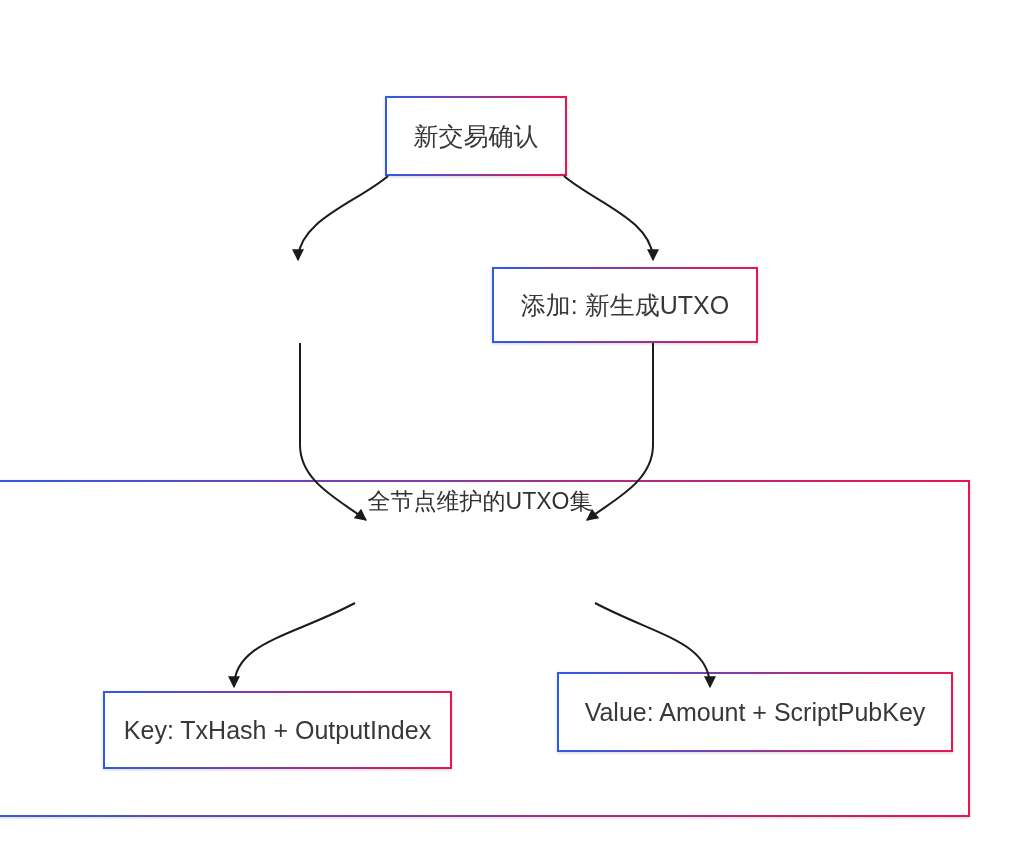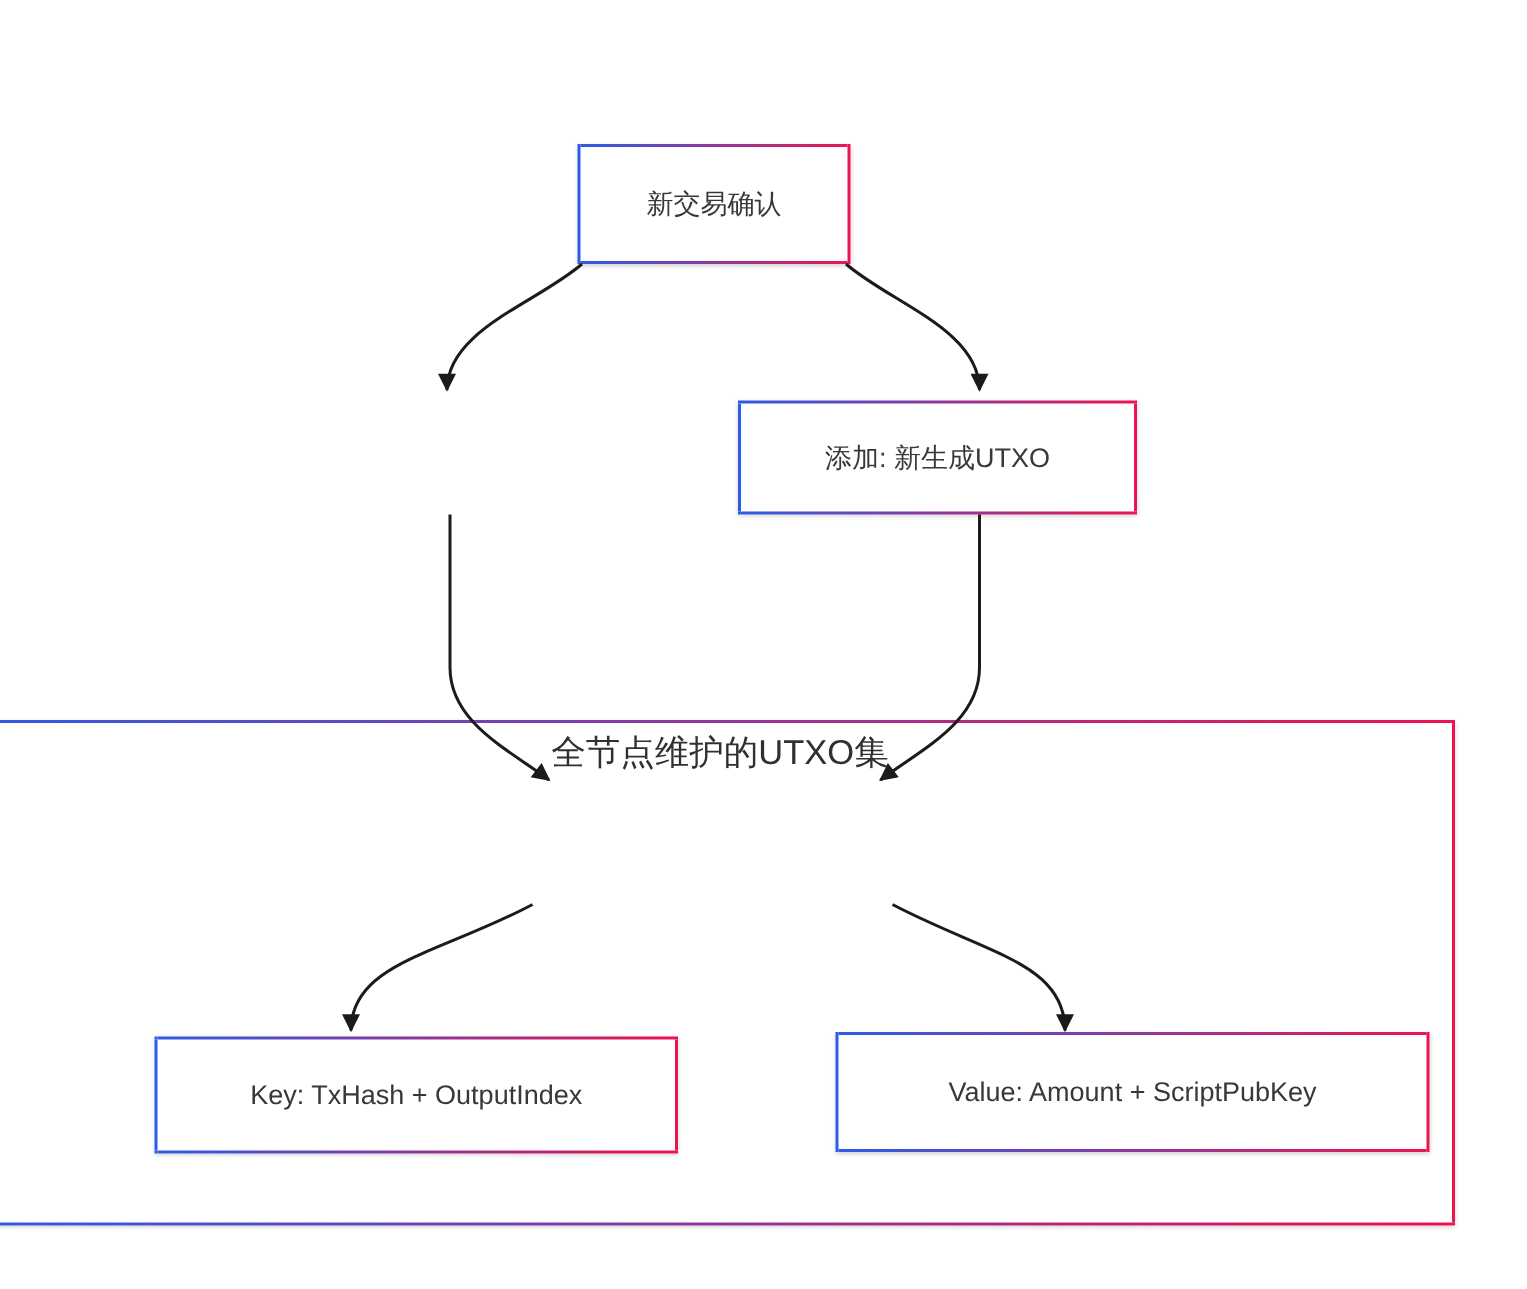--- a/index.html
+++ b/index.html
@@ -49,36 +49,36 @@
   .node {
     position: absolute;
     display: flex;
     align-items: center;
     justify-content: center;
     background: #ffffff;
     border: 2px solid;
     border-image: linear-gradient(90deg, #2d5ce5, #ec1450) 1;
     box-shadow: 0 1px 3px rgba(0,0,0,0.18);
     box-sizing: border-box;
-    font-size: 18px;
+    font-size: 25px;
     font-weight: 500;
     color: #383838;
     text-align: center;
     white-space: nowrap;
   }
   .node-en {
     font-weight: 400;
     margin-left: 44px;
   }
   .node-new-tx   { left: 385px; top:  96px; width: 182px; height: 80px; }
   .node-delete   { left: 165px; top: 267px; width: 267px; height: 76px; }
   .node-add      { left: 492px; top: 267px; width: 266px; height: 76px; }
   .node-memory   { left: 337px; top: 523px; width: 278px; height: 80px; }
   .node-key      { left:  59px; top: 691px; width: 349px; height: 78px; }
-  .node-value    { left: 513px; top: 688px; width: 396px; height: 80px; }
+  .node-value    { left: 513px; top: 672px; width: 396px; height: 80px; }
   .edges {
     position: absolute;
     left: 0;
     top: 0;
     pointer-events: none;
   }
   .edge {
     fill: none;
     stroke: #1b1b1b;
     stroke-width: 2;

